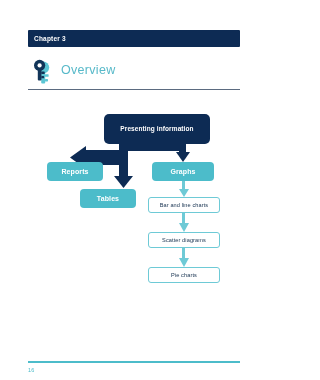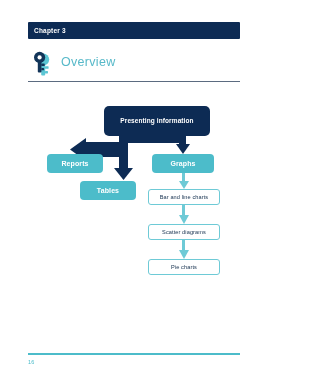--- a/index.html
+++ b/index.html
@@ -10,21 +10,21 @@
   body {
     width: 268px;
     height: 380px;
     font-family: "Liberation Sans", sans-serif;
     position: relative;
     overflow: hidden;
   }
 
   .page {
     position: absolute;
-    left: 0; top: 8px;
+    left: 0; top: 16px;
     width: 268px;
     height: 296px;
     background: #ffffff;
   }
 
   
   .chapter-bar {
     position: absolute;
     left: 28px;
     top: 14px;

